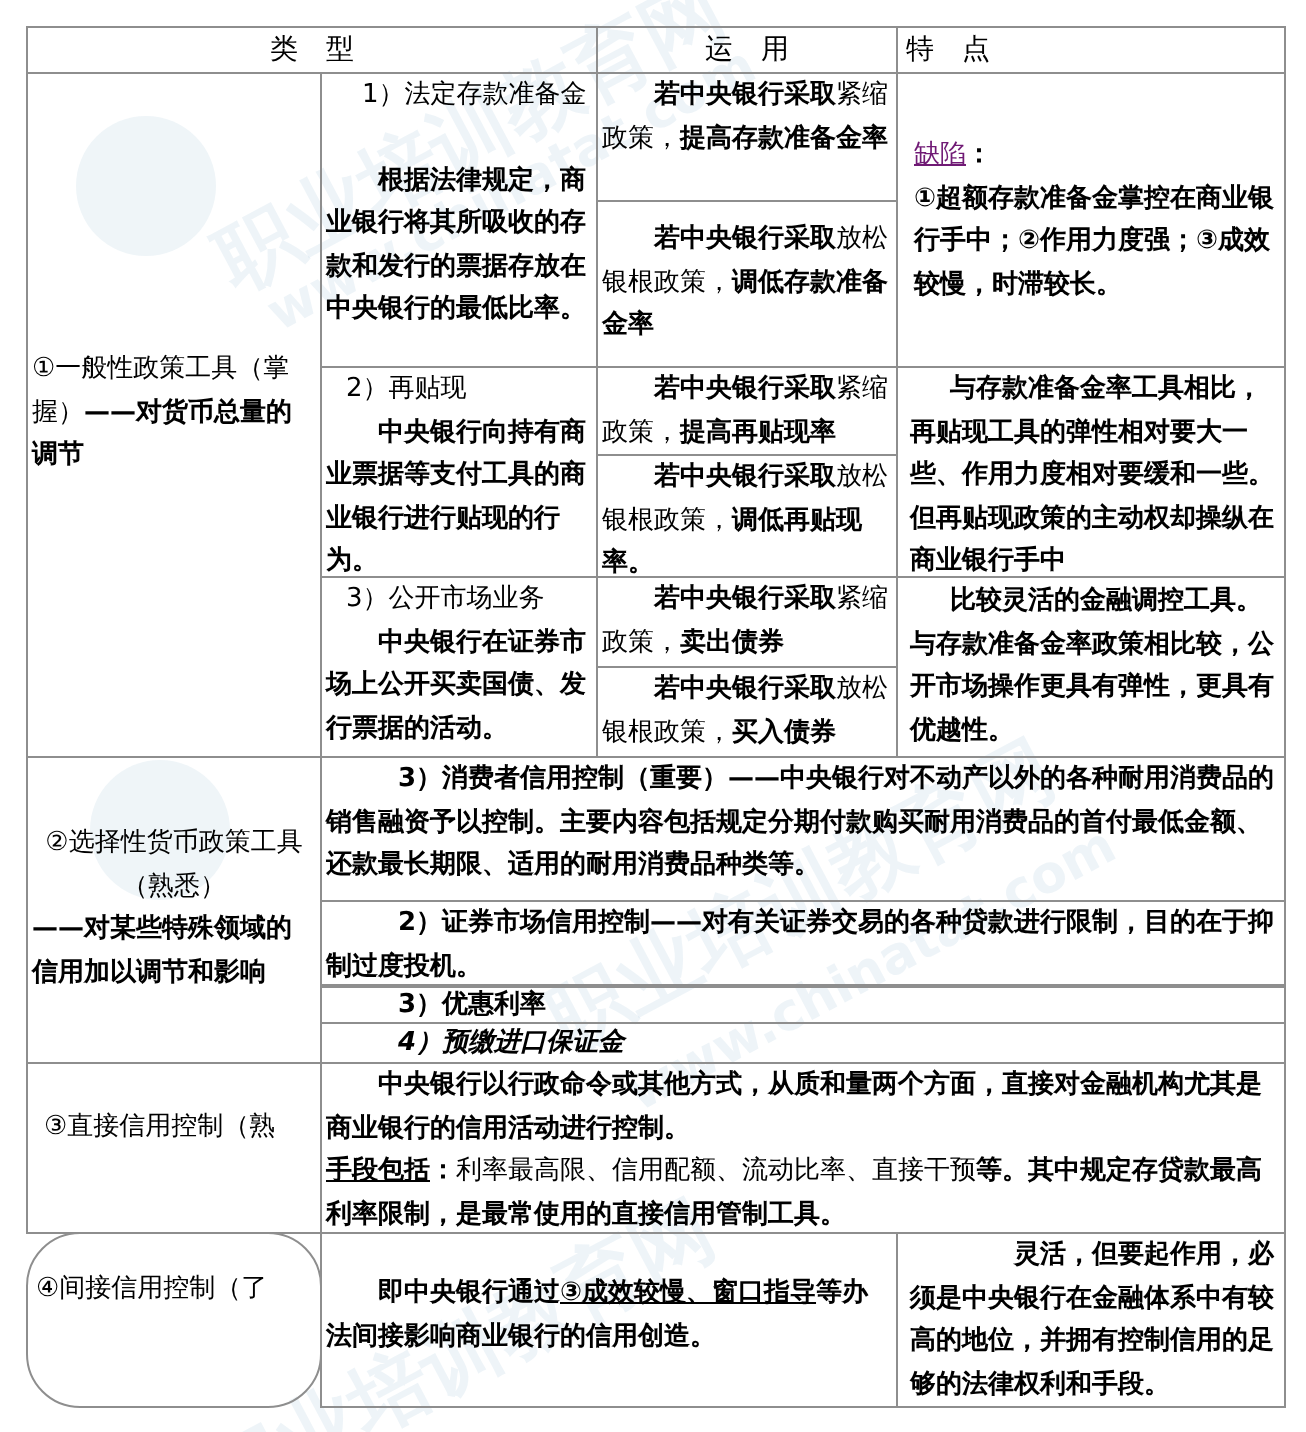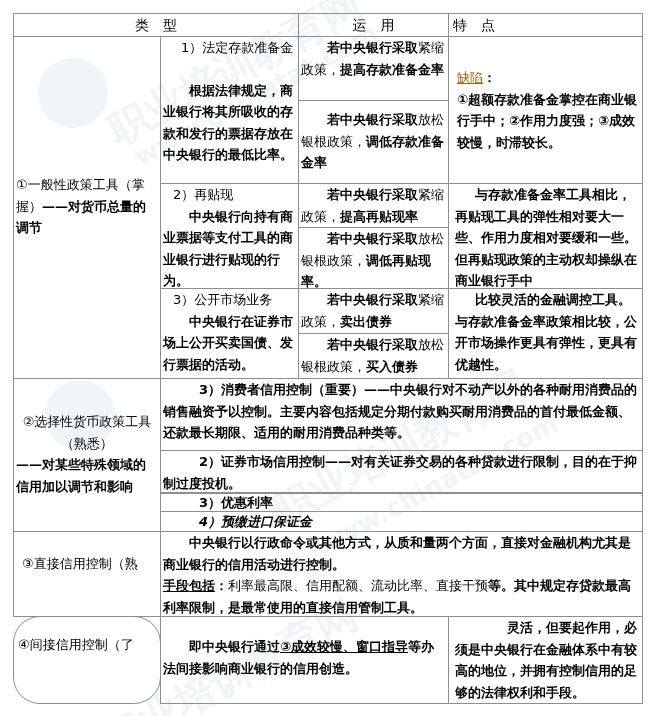--- a/index.html
+++ b/index.html
@@ -7,21 +7,21 @@
          font-family: "DejaVu Sans", "Liberation Sans", sans-serif; color: #000; }
   .wm { position: absolute; pointer-events: none; color: rgba(120,170,200,0.13);
         font-weight: bold; transform: rotate(-28deg); white-space: nowrap; }
   .wm-circle { position: absolute; pointer-events: none; border-radius: 50%;
                background: rgba(120,170,200,0.12); }
   .cell { position: absolute; box-sizing: border-box; border: 1px solid #8e8e8e;
           font-size: 13px; line-height: 21.5px; padding: 0 2px; overflow: hidden; background: transparent; }
   .cell .ind { text-indent: 26px; }
   .b { font-weight: bold; }
   .u { text-decoration: underline; }
-  .red-link { color: #a16207; text-decoration: underline; font-weight: normal; }
+  .red-link { color: #701a75; text-decoration: underline; font-weight: normal; }
   .center { text-align: center; }
   .hdr { font-size: 14px; line-height: 22px; }
 </style>
 </head>
 <body>
 
 <div class="wm-circle" style="left:38px;top:58px;width:70px;height:70px;"></div>
 <div class="wm" style="left:95px;top:40px;font-size:40px;">职业培训教育网</div>
 <div class="wm" style="left:120px;top:80px;font-size:26px;">www.chinatat.com</div>
 <div class="wm-circle" style="left:45px;top:380px;width:70px;height:70px;"></div>

